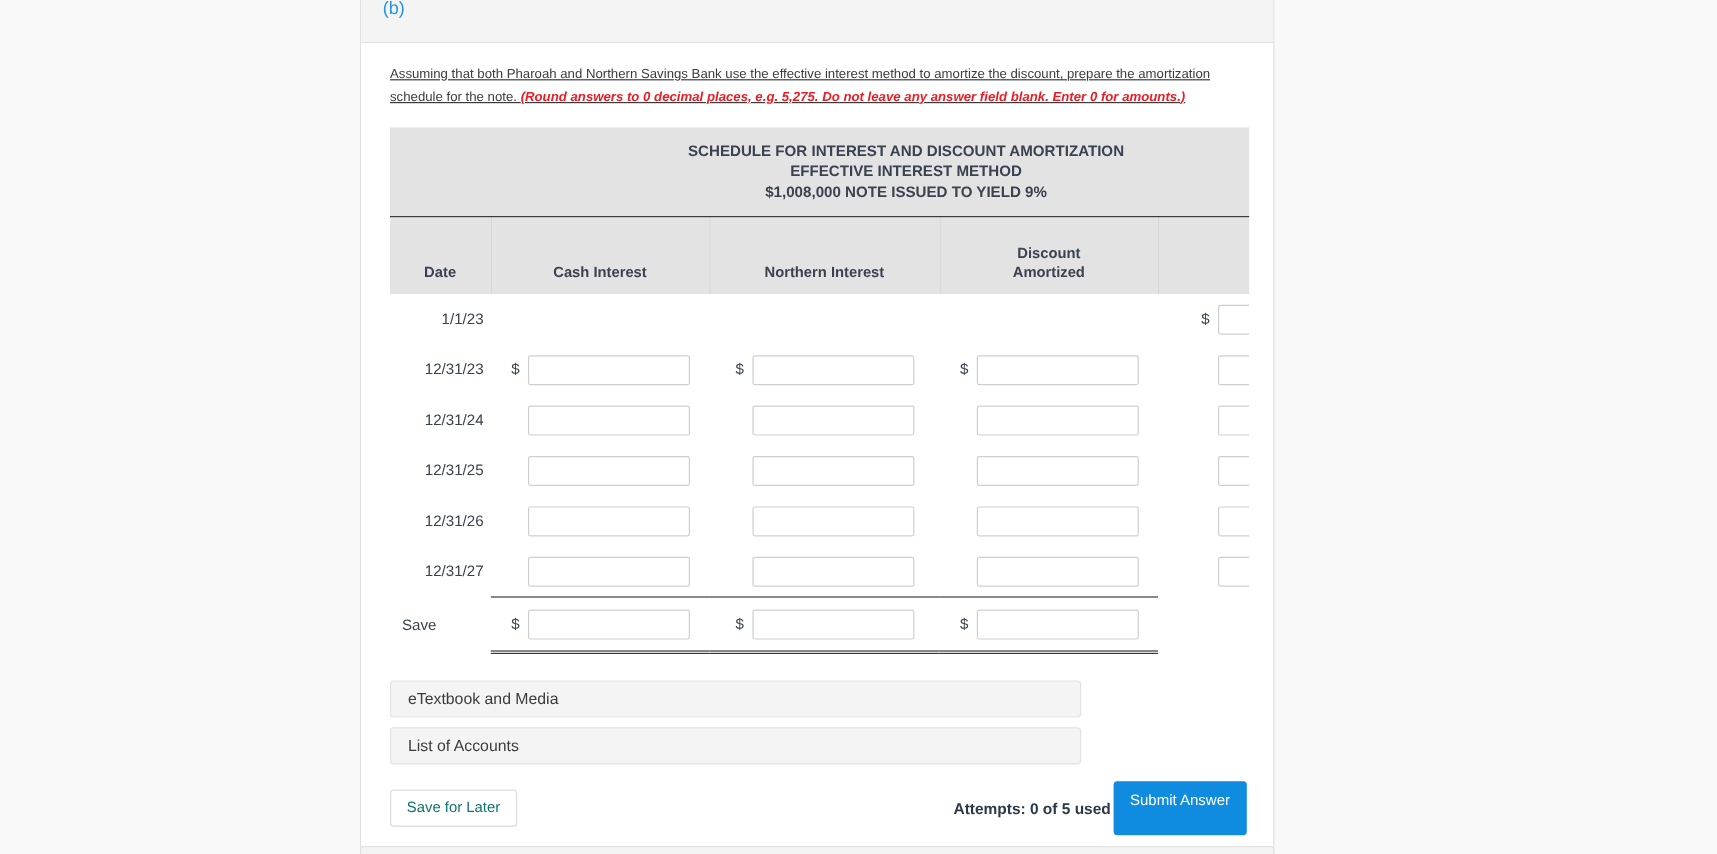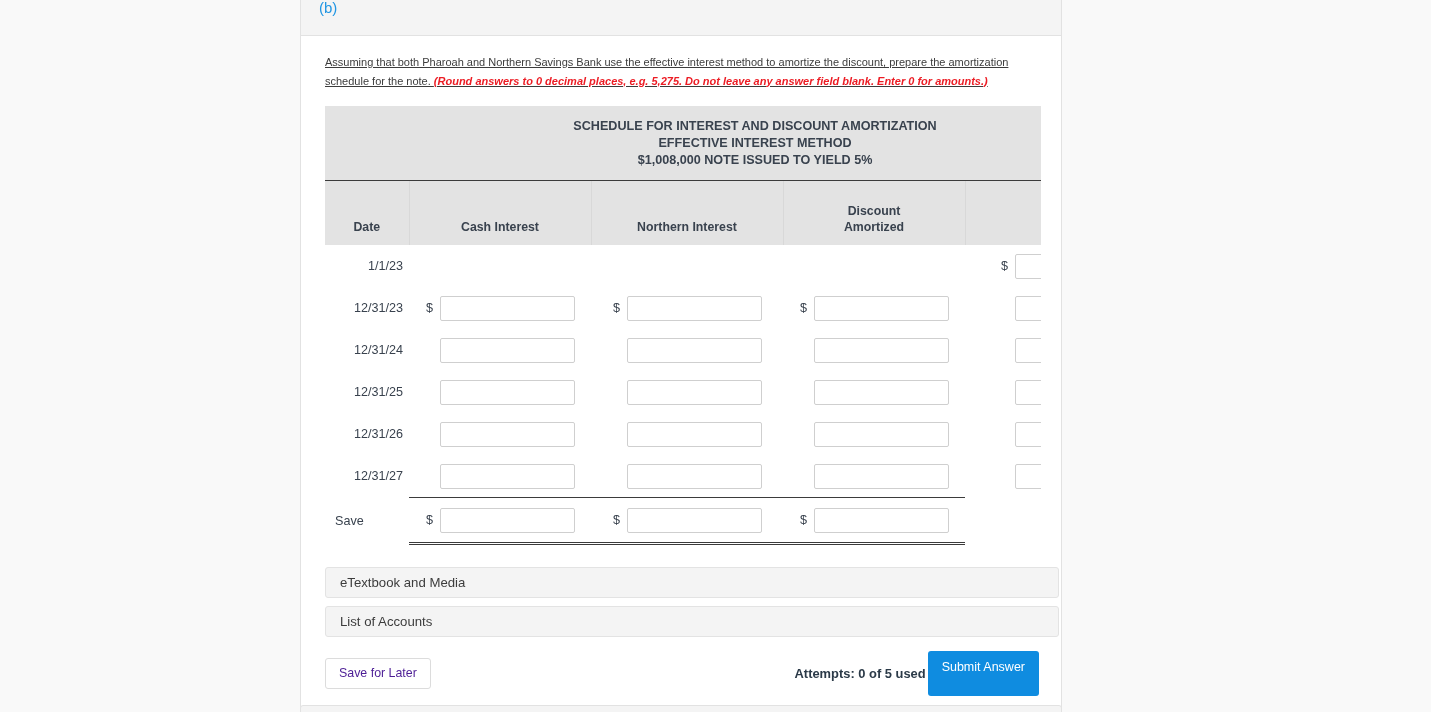--- a/index.html
+++ b/index.html
@@ -136,21 +136,21 @@
 
   .row-total td { height: 44px; }
   .ruled-top  { border-top: 1px solid #3b3b3b; }
   .ruled-dbl  { border-bottom: 3px double #3b3b3b; }
 
   .total-label { text-align: left !important; padding-left: 10px !important; }
 
   
   .acc {
     margin-top: 22px;
-    width: 734px;
+    width: 576px;
     height: 31px;
     background: #f4f4f4;
     border: 1px solid #e3e3e3;
     border-radius: 3px;
     display: flex;
     align-items: center;
     padding-left: 14px;
     box-sizing: border-box;
     font-size: 13.2px;
     color: #3c3c3c;
@@ -163,21 +163,21 @@
     margin-top: 14px;
     width: 714px;
     display: flex;
     align-items: center;
     justify-content: space-between;
   }
   .btn-save {
     background: #fff;
     border: 1px solid #dcdcdc;
     border-radius: 3px;
-    color: #4c1d95;
+    color: #0f766e;
     font-size: 12.4px;
     font-family: "Liberation Sans", sans-serif;
     padding: 7px 13px 8px 13px;
     cursor: pointer;
   }
   .footer-right {
     display: flex;
     align-items: center;
     gap: 2px;
   }
@@ -231,21 +231,21 @@
               <col class="c-cash">
               <col class="c-eff">
               <col class="c-disc">
               <col class="c-carry">
           </colgroup>
           <thead>
             <tr>
               <th class="title-cell" colspan="5">
                 <div>SCHEDULE FOR INTEREST AND DISCOUNT AMORTIZATION</div>
                 <div>EFFECTIVE INTEREST METHOD</div>
-                <div>$1,008,000 NOTE ISSUED TO YIELD 5%</div>
+                <div>$1,008,000 NOTE ISSUED TO YIELD 9%</div>
               </th>
             </tr>
             <tr>
               <th class="colhead">Date</th>
               <th class="colhead">Cash Interest</th>
               <th class="colhead">Northern Interest</th>
               <th class="colhead">
                 <div>Discount</div>
                 <div>Amortized</div>
               </th>

